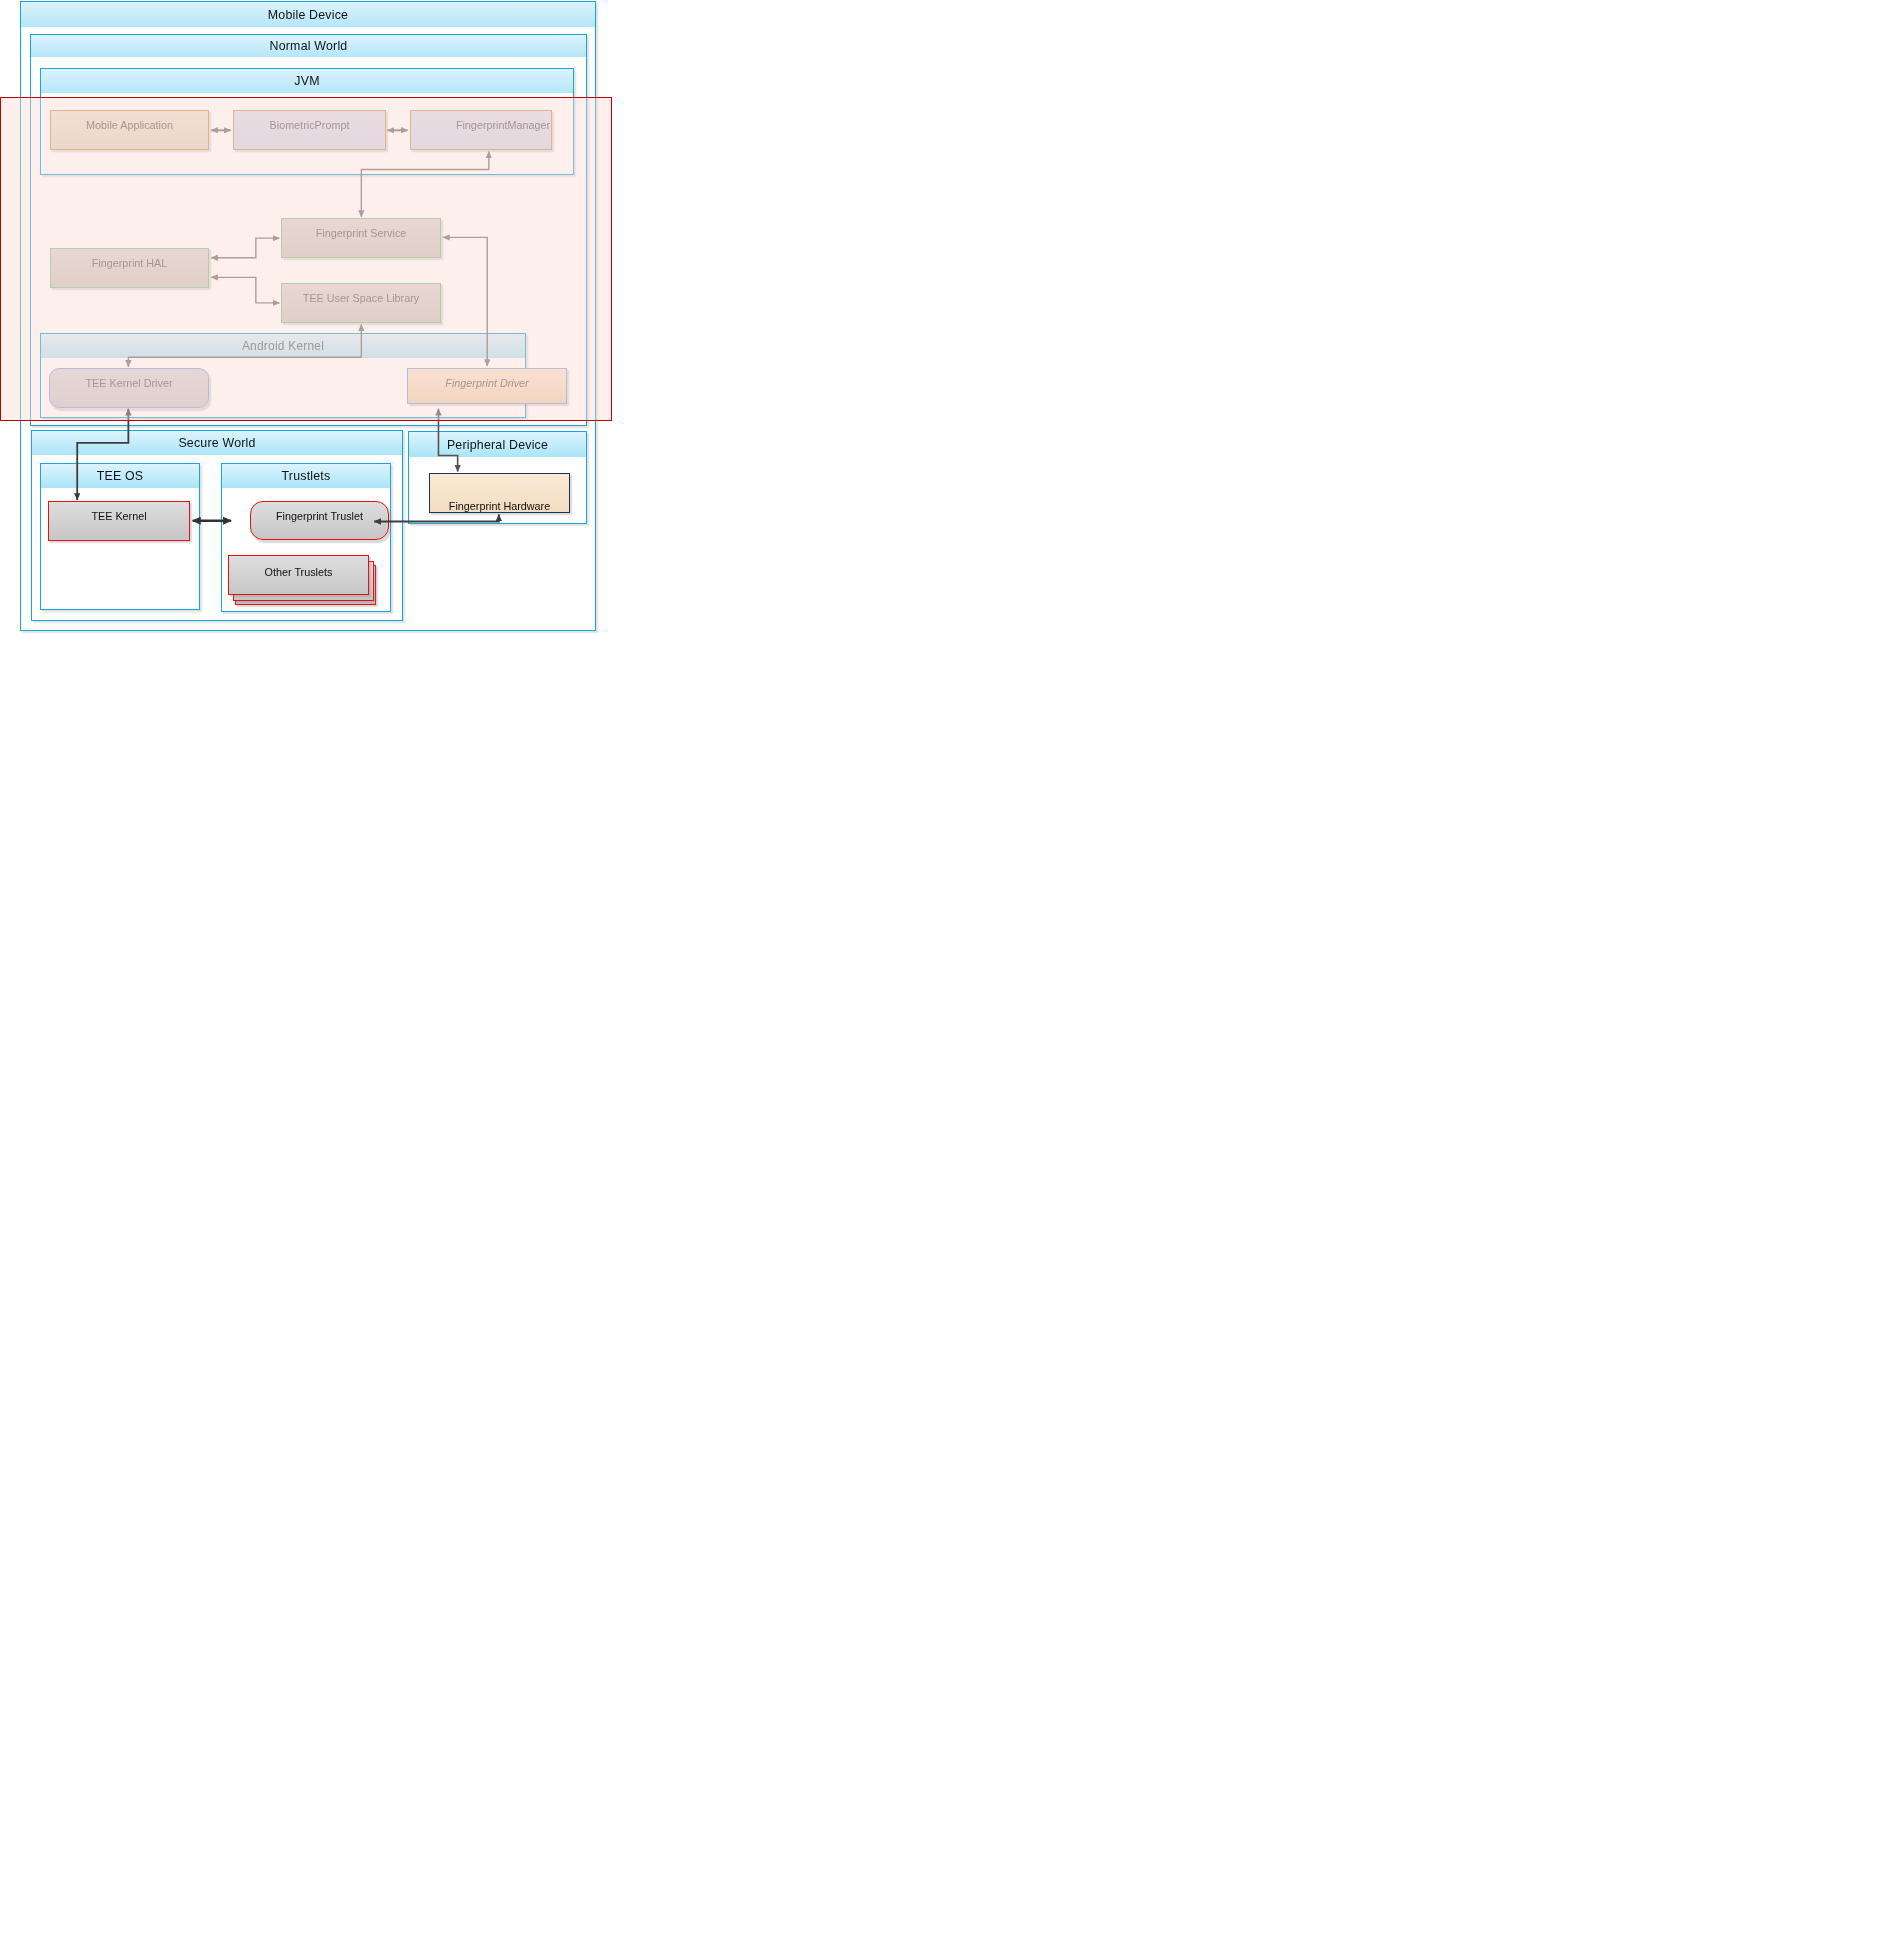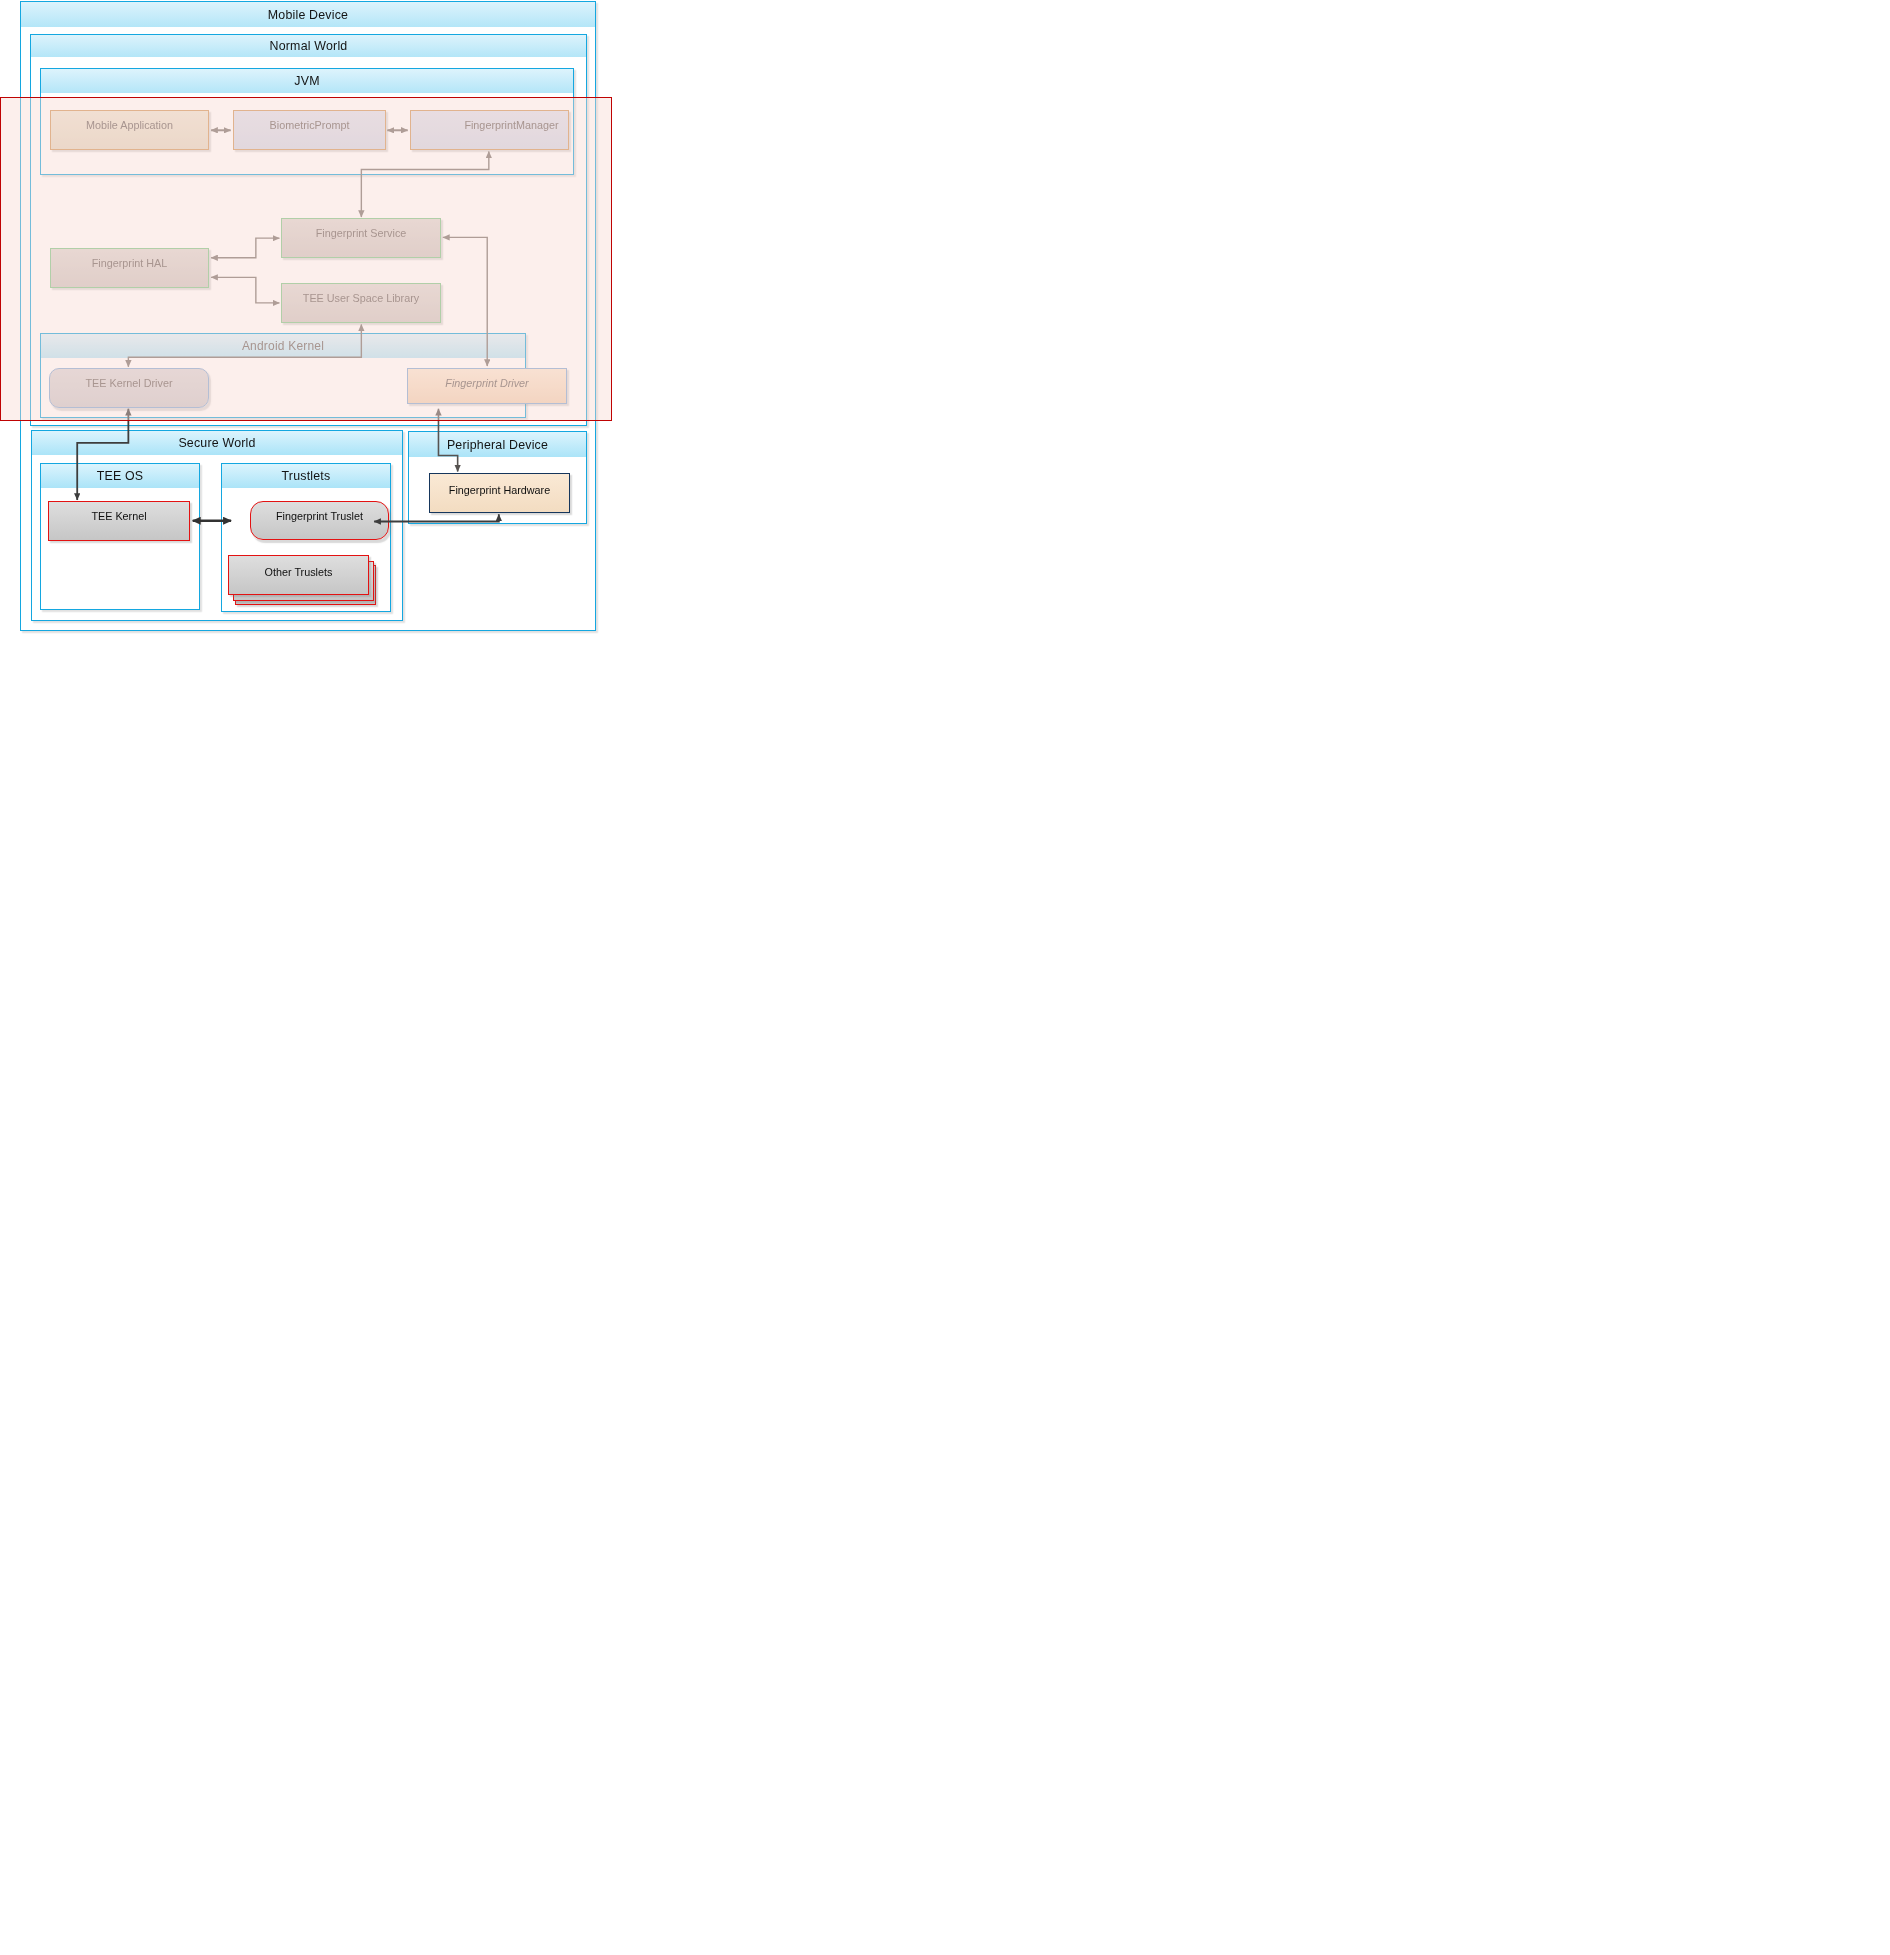--- a/index.html
+++ b/index.html
@@ -19,21 +19,21 @@
   .node{position:absolute;box-sizing:border-box;border:0.6px solid;display:flex;justify-content:center;
         align-items:flex-start;padding-top:7.6px;font-size:10.8px;
         box-shadow:2px 2.4px 1.2px rgba(120,120,120,0.28);}
   .t-warm{color:var(--node-text-warm);}
   .t-dark{color:var(--node-text-dark);}
   .f-tan{background:linear-gradient(to bottom,var(--tan-top),var(--tan-bottom));border-color:var(--orange-border);}
   .f-peri{background:linear-gradient(to bottom,var(--peri-top),var(--peri-bottom));border-color:var(--orange-border);}
   .f-warm{background:linear-gradient(to bottom,var(--warm-top),var(--warm-bottom));border-color:var(--green-border);}
   .f-gray{background:linear-gradient(to bottom,var(--gray-top),var(--gray-bottom));border-color:var(--blue-border);border-radius:10px;}
   .f-peach{background:linear-gradient(to bottom,var(--peach-top),var(--peach-bottom));border-color:var(--blue-border);}
-  .f-peach2{background:linear-gradient(to bottom,var(--peach2-top),var(--peach2-bottom));border-color:var(--navy-border);}
+  .f-peach2{background:linear-gradient(to bottom,var(--peach2-top),var(--peach2-bottom));border-color:var(--navy-border);align-items:flex-end;}
   .f-steel{background:linear-gradient(to bottom,var(--steel-top),var(--steel-bottom));border-color:var(--red-border);border-width:0.8px;}
 
   
   .stack-layer{position:absolute;width:141px;height:40px;box-sizing:border-box;
         background:linear-gradient(to bottom,var(--steel-top),var(--steel-bottom));
         border:0.8px solid var(--red-border);box-shadow:2px 2.4px 1.2px rgba(120,120,120,0.28);}
 
   
   #edges{position:absolute;left:0;top:0;z-index:20;pointer-events:none;}
   .edge{fill:none;stroke-linejoin:miter;}
@@ -101,21 +101,21 @@
       <span class="hdr-dark">Peripheral Device</span>
     </div>
   </div>
 
   <div class="node f-tan t-warm z10" style="left:50px;top:110px;width:159px;height:40px;">
     <span>Mobile Application</span>
   </div>
   <div class="node f-peri t-warm z10" style="left:233px;top:110px;width:153px;height:40px;">
     <span>BiometricPrompt</span>
   </div>
-  <div class="node f-peri t-warm z10" style="left:410px;top:110px;width:159px;height:40px;padding-left:44px;">
+  <div class="node f-peri t-warm z10" style="left:410px;top:110px;width:142px;height:40px;padding-left:44px;">
     <span>FingerprintManager</span>
   </div>
   <div class="node f-warm t-warm z10" style="left:281px;top:218px;width:160px;height:40px;">
     <span>Fingerprint Service</span>
   </div>
   <div class="node f-warm t-warm z10" style="left:50px;top:248px;width:159px;height:40px;">
     <span>Fingerprint HAL</span>
   </div>
   <div class="node f-warm t-warm z10" style="left:281px;top:283px;width:160px;height:40px;">
     <span>TEE User Space Library</span>

